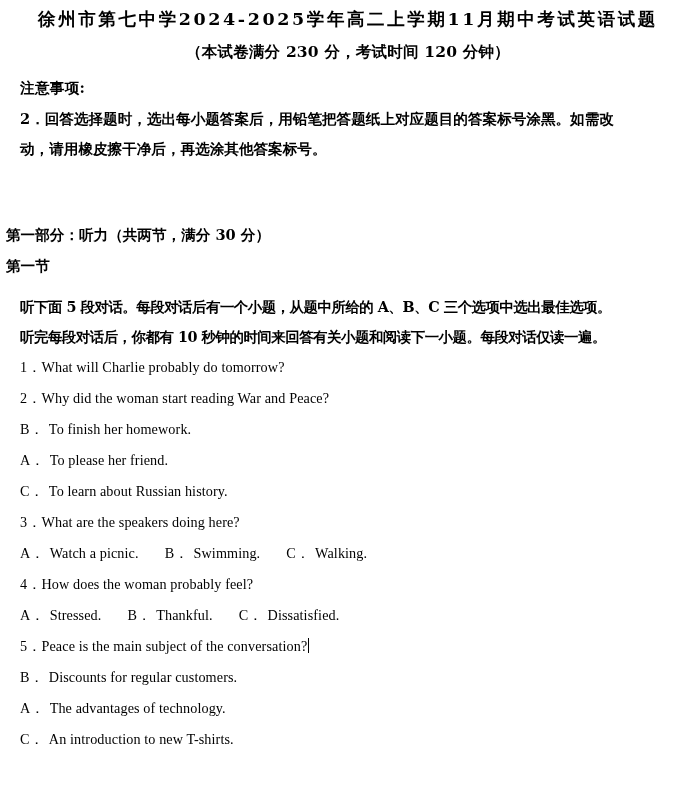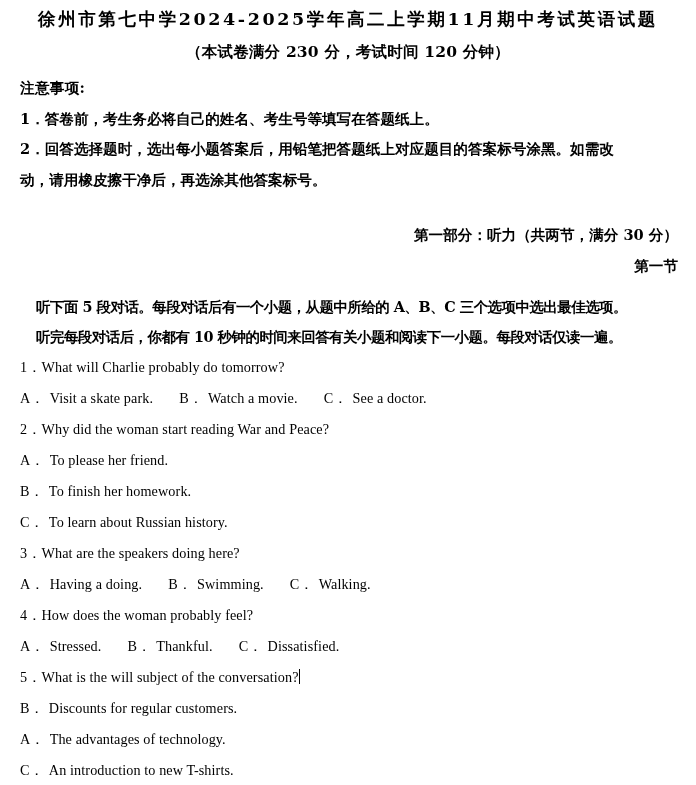--- a/index.html
+++ b/index.html
@@ -67,24 +67,23 @@
     line-height: 30.5px;
     letter-spacing: 0px;
     text-align: justify;
     text-justify: inter-character;
   }
   .notice-line.head { letter-spacing: 0.3px; }
 
   
   .section-wrap {
     position: absolute;
-    left: 16px;
+    left: 6px;
     top: 220px;
     width: 662px;
-    text-align: right;
   }
   .section-line {
     font-family: "DejaVu Serif", "Liberation Serif", serif;
     font-weight: bold;
     font-size: 14.6px;
     line-height: 30.5px;
   }
 
   
   .instr-wrap {
@@ -93,21 +92,20 @@
     top: 292px;
     width: 665px;
   }
   .instr-line {
     font-family: "DejaVu Serif", "Liberation Serif", serif;
     font-weight: bold;
     font-size: 14.4px;
     line-height: 30px;
     letter-spacing: -0.45px;
     white-space: nowrap;
-    margin-left: 16px;
   }
 
   
   .questions {
     position: absolute;
     left: 20px;
     top: 352px;
     width: 665px;
   }
   .q-line {
@@ -142,45 +140,43 @@
 </head>
 <body>
 
 <div class="page">
 
   <div class="doc-title">徐州市第七中学2024-2025学年高二上学期11月期中考试英语试题</div>
   <div class="doc-subtitle">（本试卷满分 230 分，考试时间 120 分钟）</div>
 
   <div class="notice-wrap">
     <div class="notice-line head">注意事项:</div>
-    <div class="notice-line">1．答卷前，考生务必将自己的姓名、考生号等填写在答题纸上。</div>
     <div class="notice-line">2．回答选择题时，选出每小题答案后，用铅笔把答题纸上对应题目的答案标号涂黑。如需改</div>
     <div class="notice-line">动，请用橡皮擦干净后，再选涂其他答案标号。</div>
   </div>
 
   <div class="section-wrap">
     <div class="section-line">第一部分：听力（共两节，满分 30 分）</div>
     <div class="section-line">第一节</div>
   </div>
 
   <div class="instr-wrap">
     <div class="instr-line">听下面 5 段对话。每段对话后有一个小题，从题中所给的 A、B、C 三个选项中选出最佳选项。</div>
     <div class="instr-line">听完每段对话后，你都有 10 秒钟的时间来回答有关小题和阅读下一小题。每段对话仅读一遍。</div>
   </div>
 
   <div class="questions" id="questions-root">
       <div class="q-line"><span class="q-num">1．</span><span>What will Charlie probably do tomorrow?</span></div>
-      <div class="q-line"><span class="opt-label">A．</span><span class="lbl-gap"></span><span>Visit a skate park.</span><span class="opt-gap"></span><span class="opt-label">B．</span><span class="lbl-gap"></span><span>Watch a movie.</span><span class="opt-gap"></span><span class="opt-label">C．</span><span class="lbl-gap"></span><span>See a doctor.</span></div>
       <div class="q-line"><span class="q-num">2．</span><span>Why did the woman start reading War and Peace?</span></div>
+      <div class="q-line"><span class="opt-label">B．</span><span class="lbl-gap"></span><span>To finish her homework.</span></div>
       <div class="q-line"><span class="opt-label">A．</span><span class="lbl-gap"></span><span>To please her friend.</span></div>
-      <div class="q-line"><span class="opt-label">B．</span><span class="lbl-gap"></span><span>To finish her homework.</span></div>
       <div class="q-line"><span class="opt-label">C．</span><span class="lbl-gap"></span><span>To learn about Russian history.</span></div>
       <div class="q-line"><span class="q-num">3．</span><span>What are the speakers doing here?</span></div>
-      <div class="q-line"><span class="opt-label">A．</span><span class="lbl-gap"></span><span>Having a doing.</span><span class="opt-gap"></span><span class="opt-label">B．</span><span class="lbl-gap"></span><span>Swimming.</span><span class="opt-gap"></span><span class="opt-label">C．</span><span class="lbl-gap"></span><span>Walking.</span></div>
+      <div class="q-line"><span class="opt-label">A．</span><span class="lbl-gap"></span><span>Watch a picnic.</span><span class="opt-gap"></span><span class="opt-label">B．</span><span class="lbl-gap"></span><span>Swimming.</span><span class="opt-gap"></span><span class="opt-label">C．</span><span class="lbl-gap"></span><span>Walking.</span></div>
       <div class="q-line"><span class="q-num">4．</span><span>How does the woman probably feel?</span></div>
       <div class="q-line"><span class="opt-label">A．</span><span class="lbl-gap"></span><span>Stressed.</span><span class="opt-gap"></span><span class="opt-label">B．</span><span class="lbl-gap"></span><span>Thankful.</span><span class="opt-gap"></span><span class="opt-label">C．</span><span class="lbl-gap"></span><span>Dissatisfied.</span></div>
-      <div class="q-line"><span class="q-num">5．</span><span>What is the will subject of the conversation?</span><span class="caret"></span></div>
+      <div class="q-line"><span class="q-num">5．</span><span>Peace is the main subject of the conversation?</span><span class="caret"></span></div>
       <div class="q-line"><span class="opt-label">B．</span><span class="lbl-gap"></span><span>Discounts for regular customers.</span></div>
       <div class="q-line"><span class="opt-label">A．</span><span class="lbl-gap"></span><span>The advantages of technology.</span></div>
       <div class="q-line"><span class="opt-label">C．</span><span class="lbl-gap"></span><span>An introduction to new T-shirts.</span></div>
     </div>
 
 </div>
 
 </body></html>

